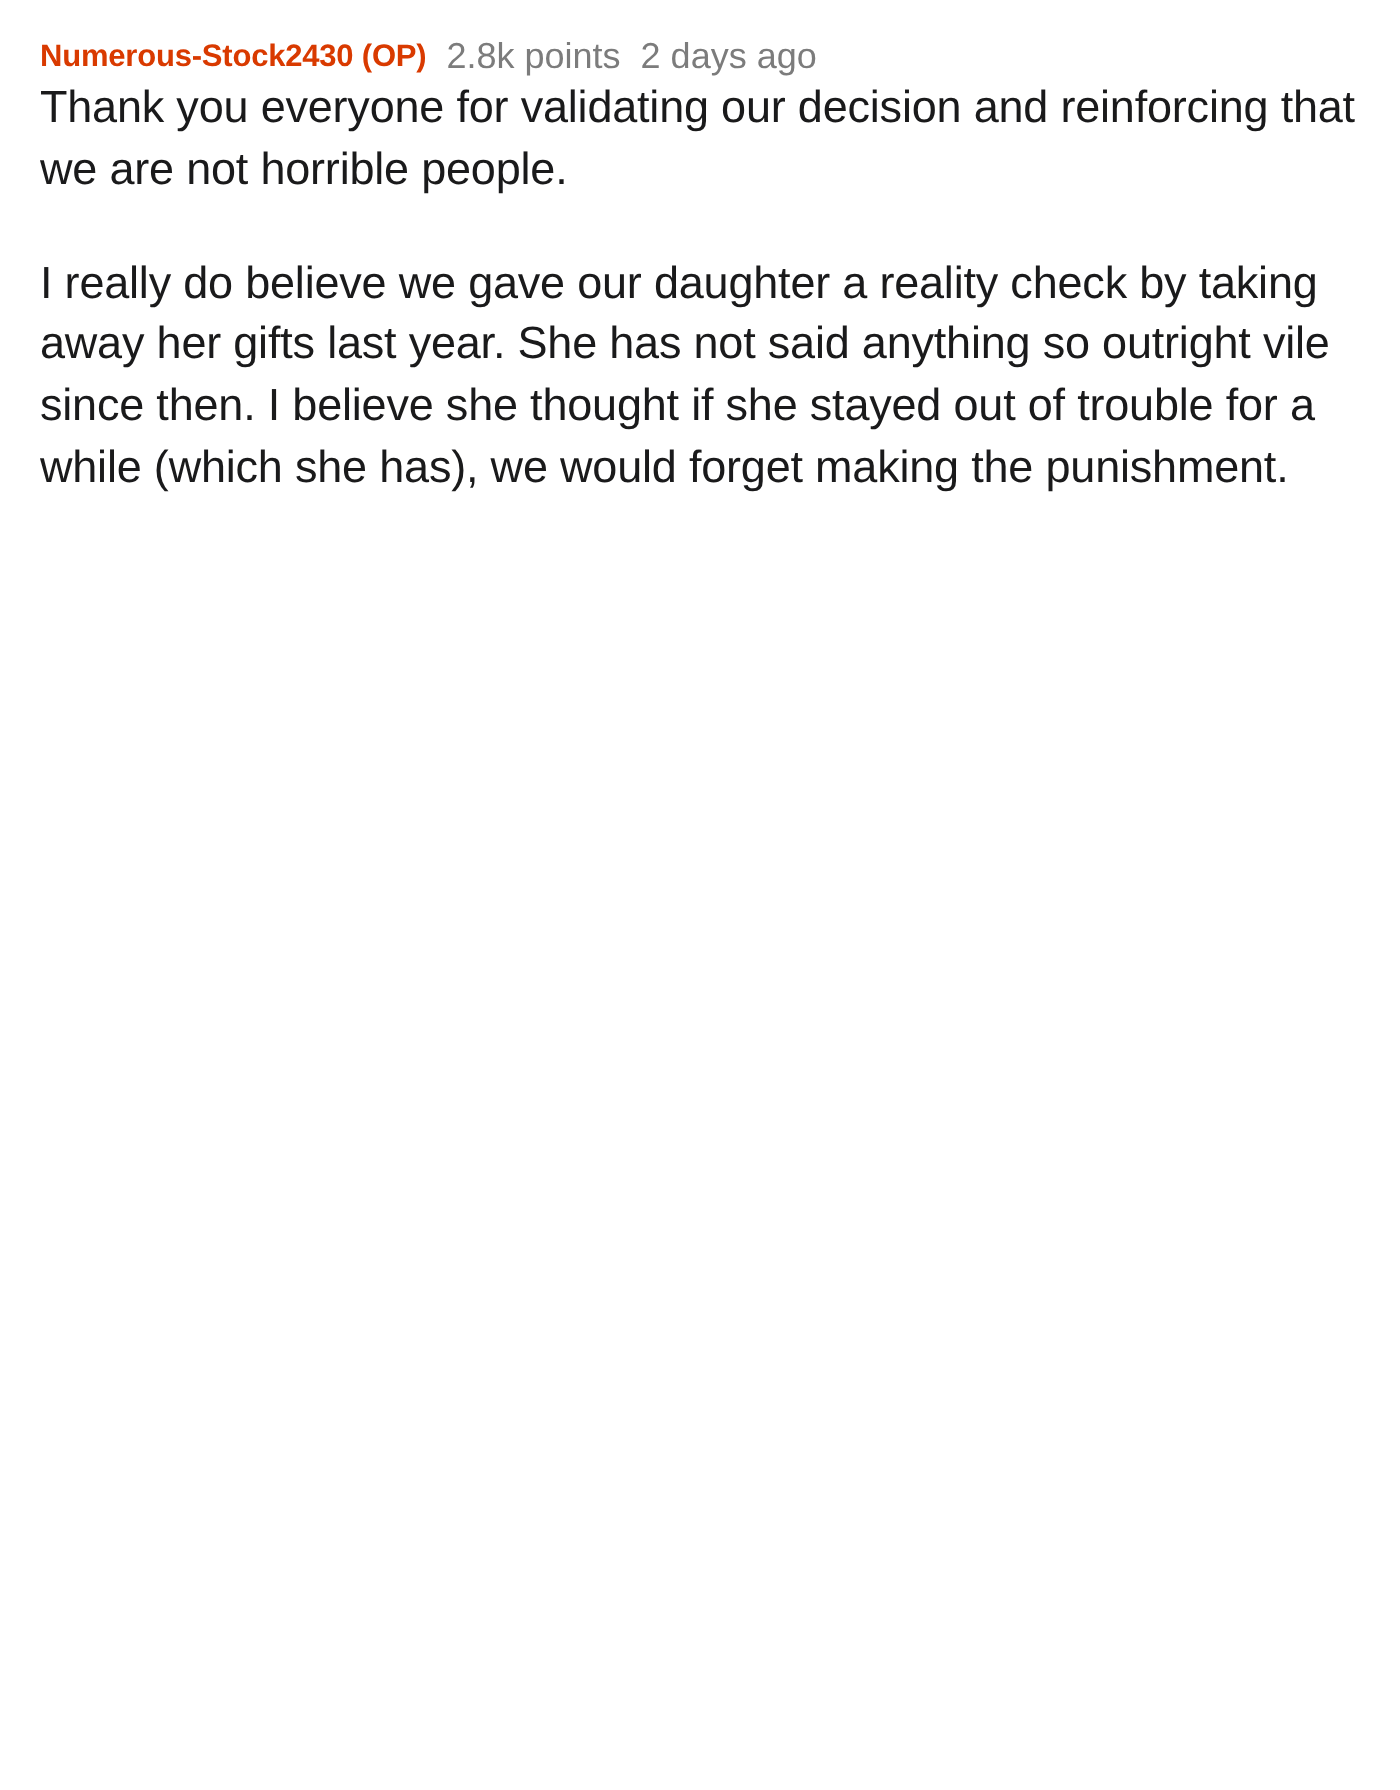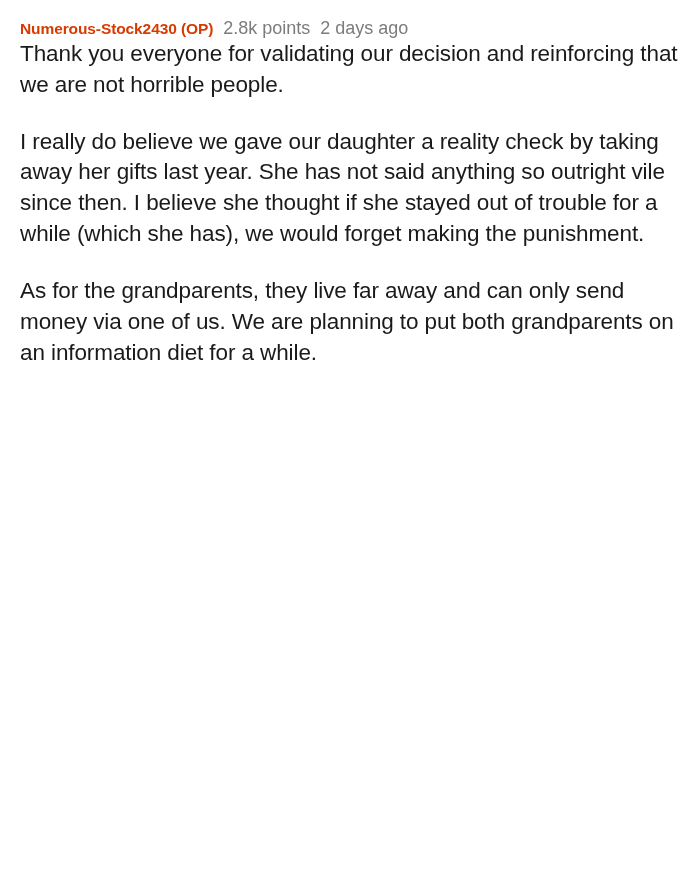--- a/index.html
+++ b/index.html
@@ -57,16 +57,15 @@
 
   <div class="meta">
     <span class="author">Numerous-Stock2430 (OP)</span>
     <span class="points">2.8k points</span>
     <span class="timestamp">2 days ago</span>
   </div>
 
   <div class="body">
     <p>Thank you everyone for validating our decision and reinforcing that we are not horrible people.</p>
     <p>I really do believe we gave our daughter a reality check by taking away her gifts last year. She has not said anything so outright vile since then. I believe she thought if she stayed out of trouble for a while (which she has), we would forget making the punishment.</p>
-    <p>As for the grandparents, they live far away and can only send money via one of us. We are planning to put both grandparents on an information diet for a while.</p>
   </div>
 
 </div>
 
 </body></html>

